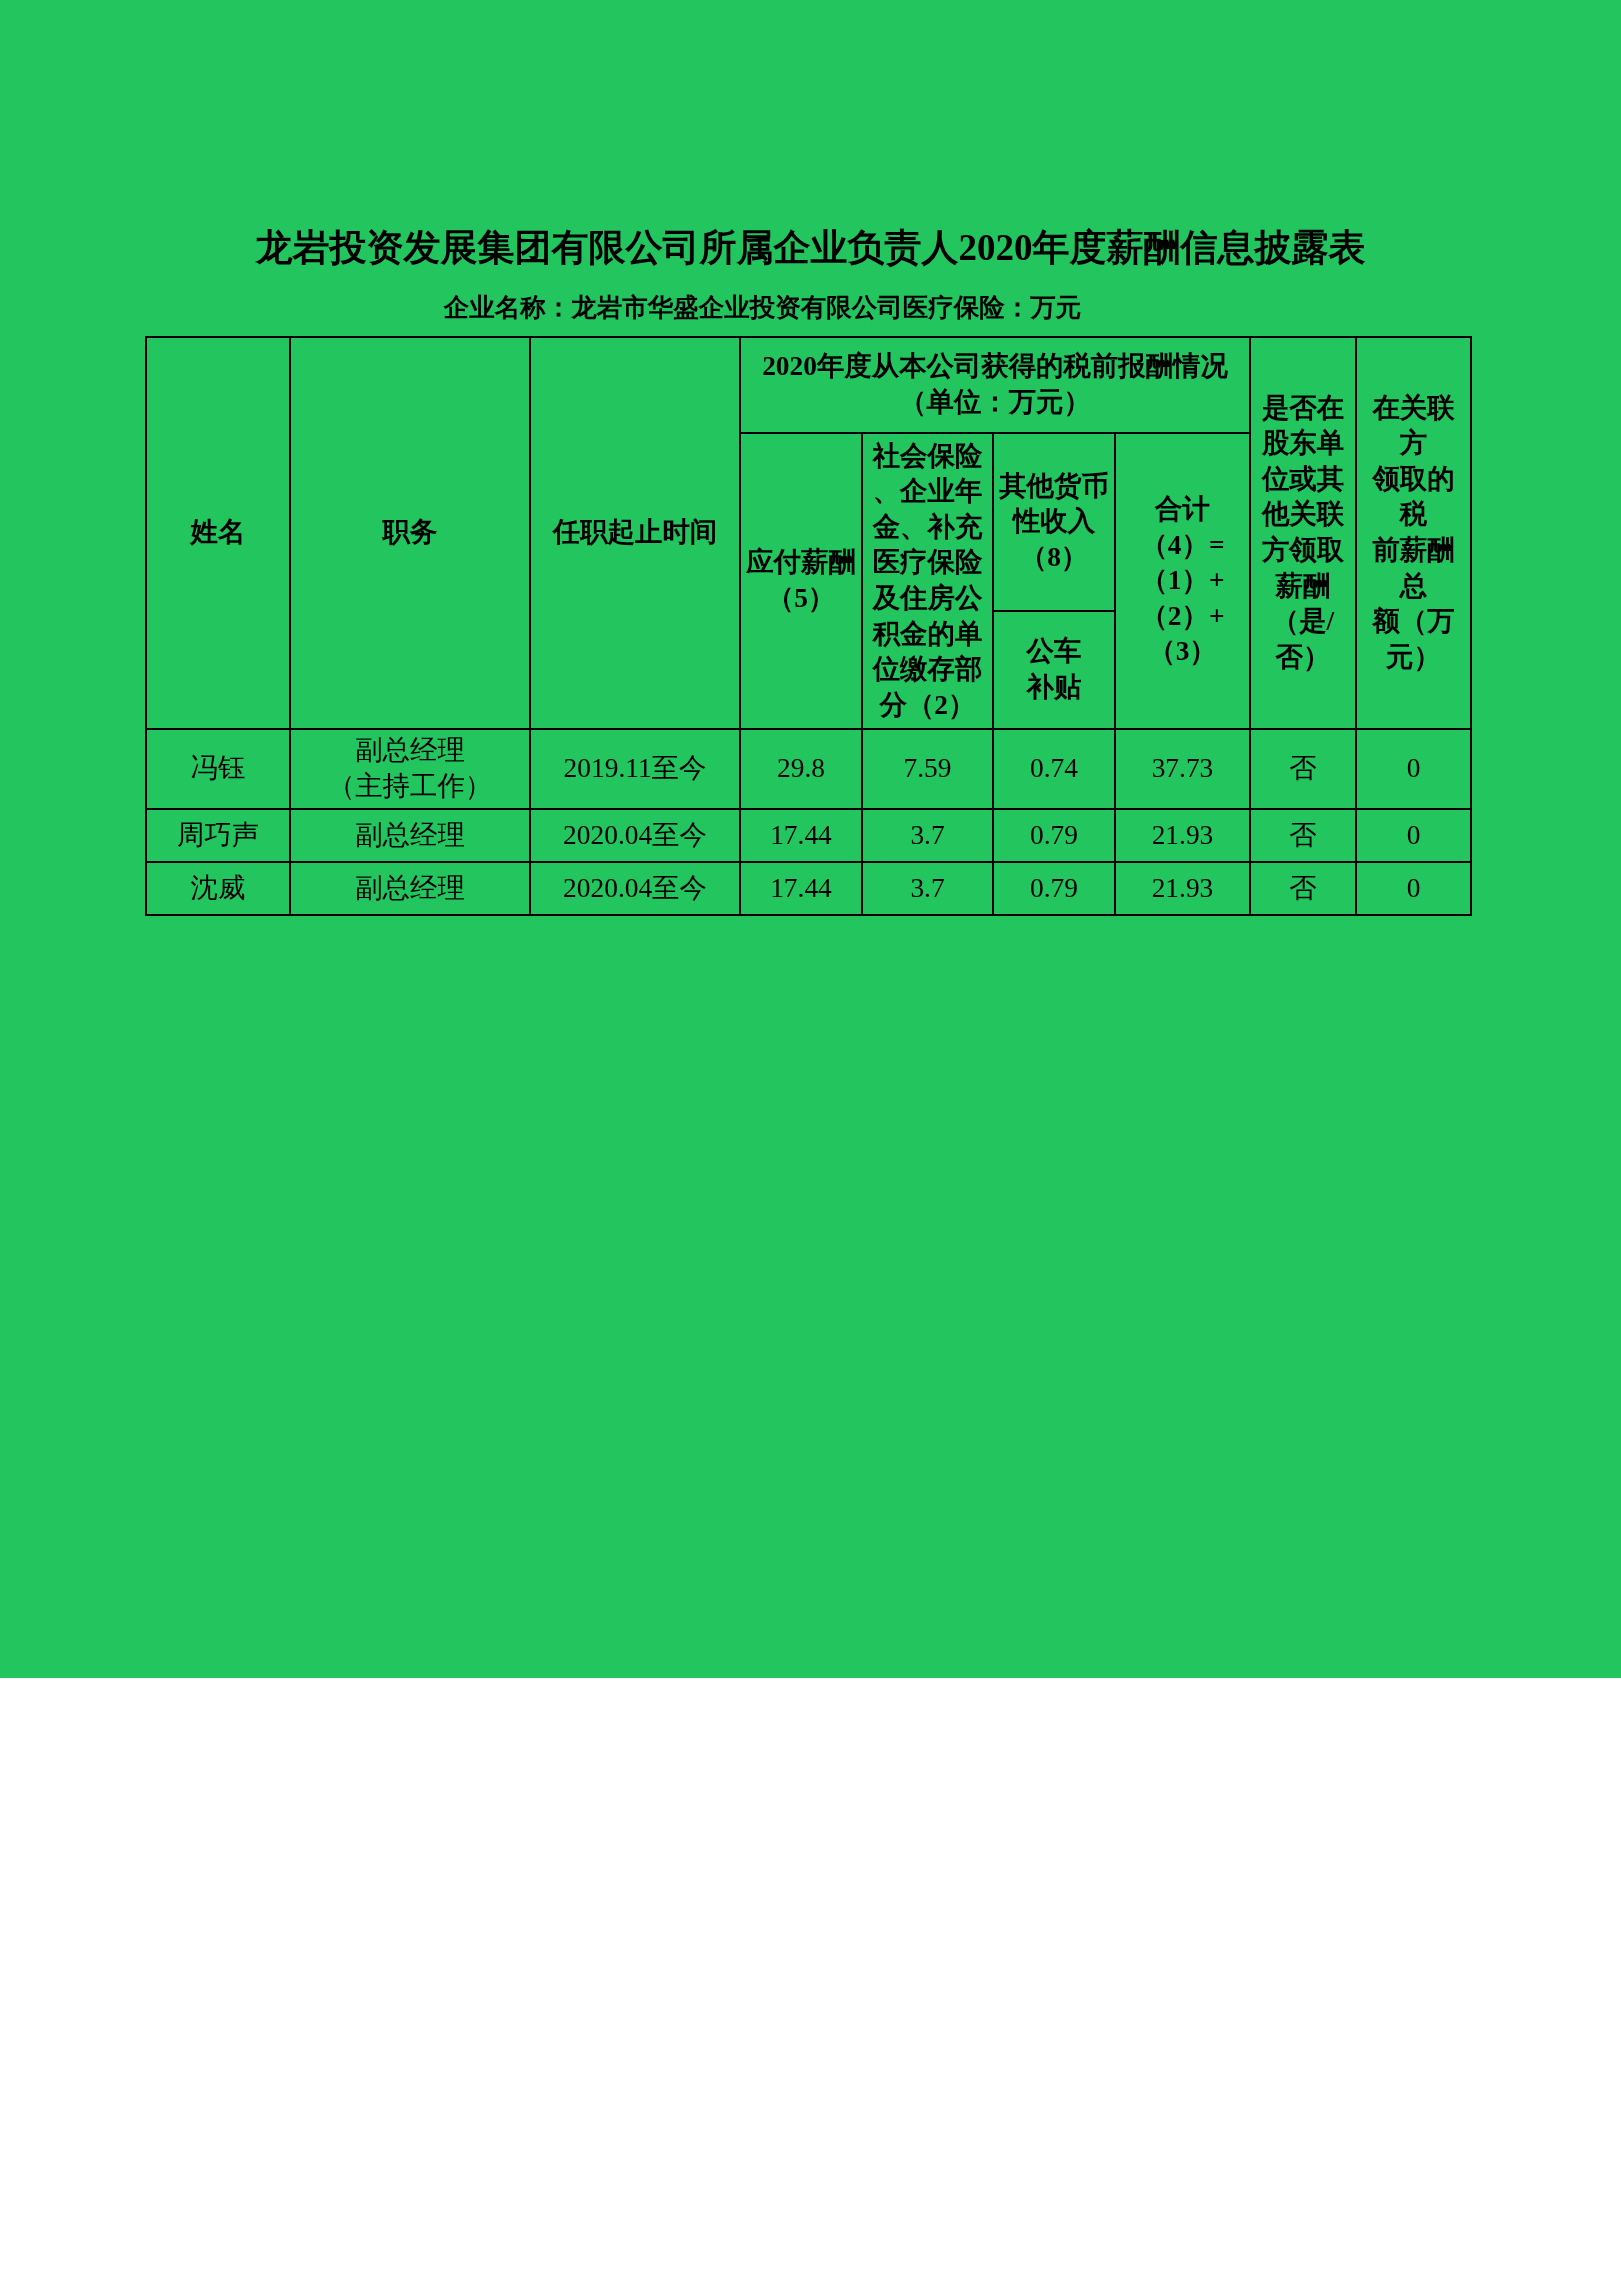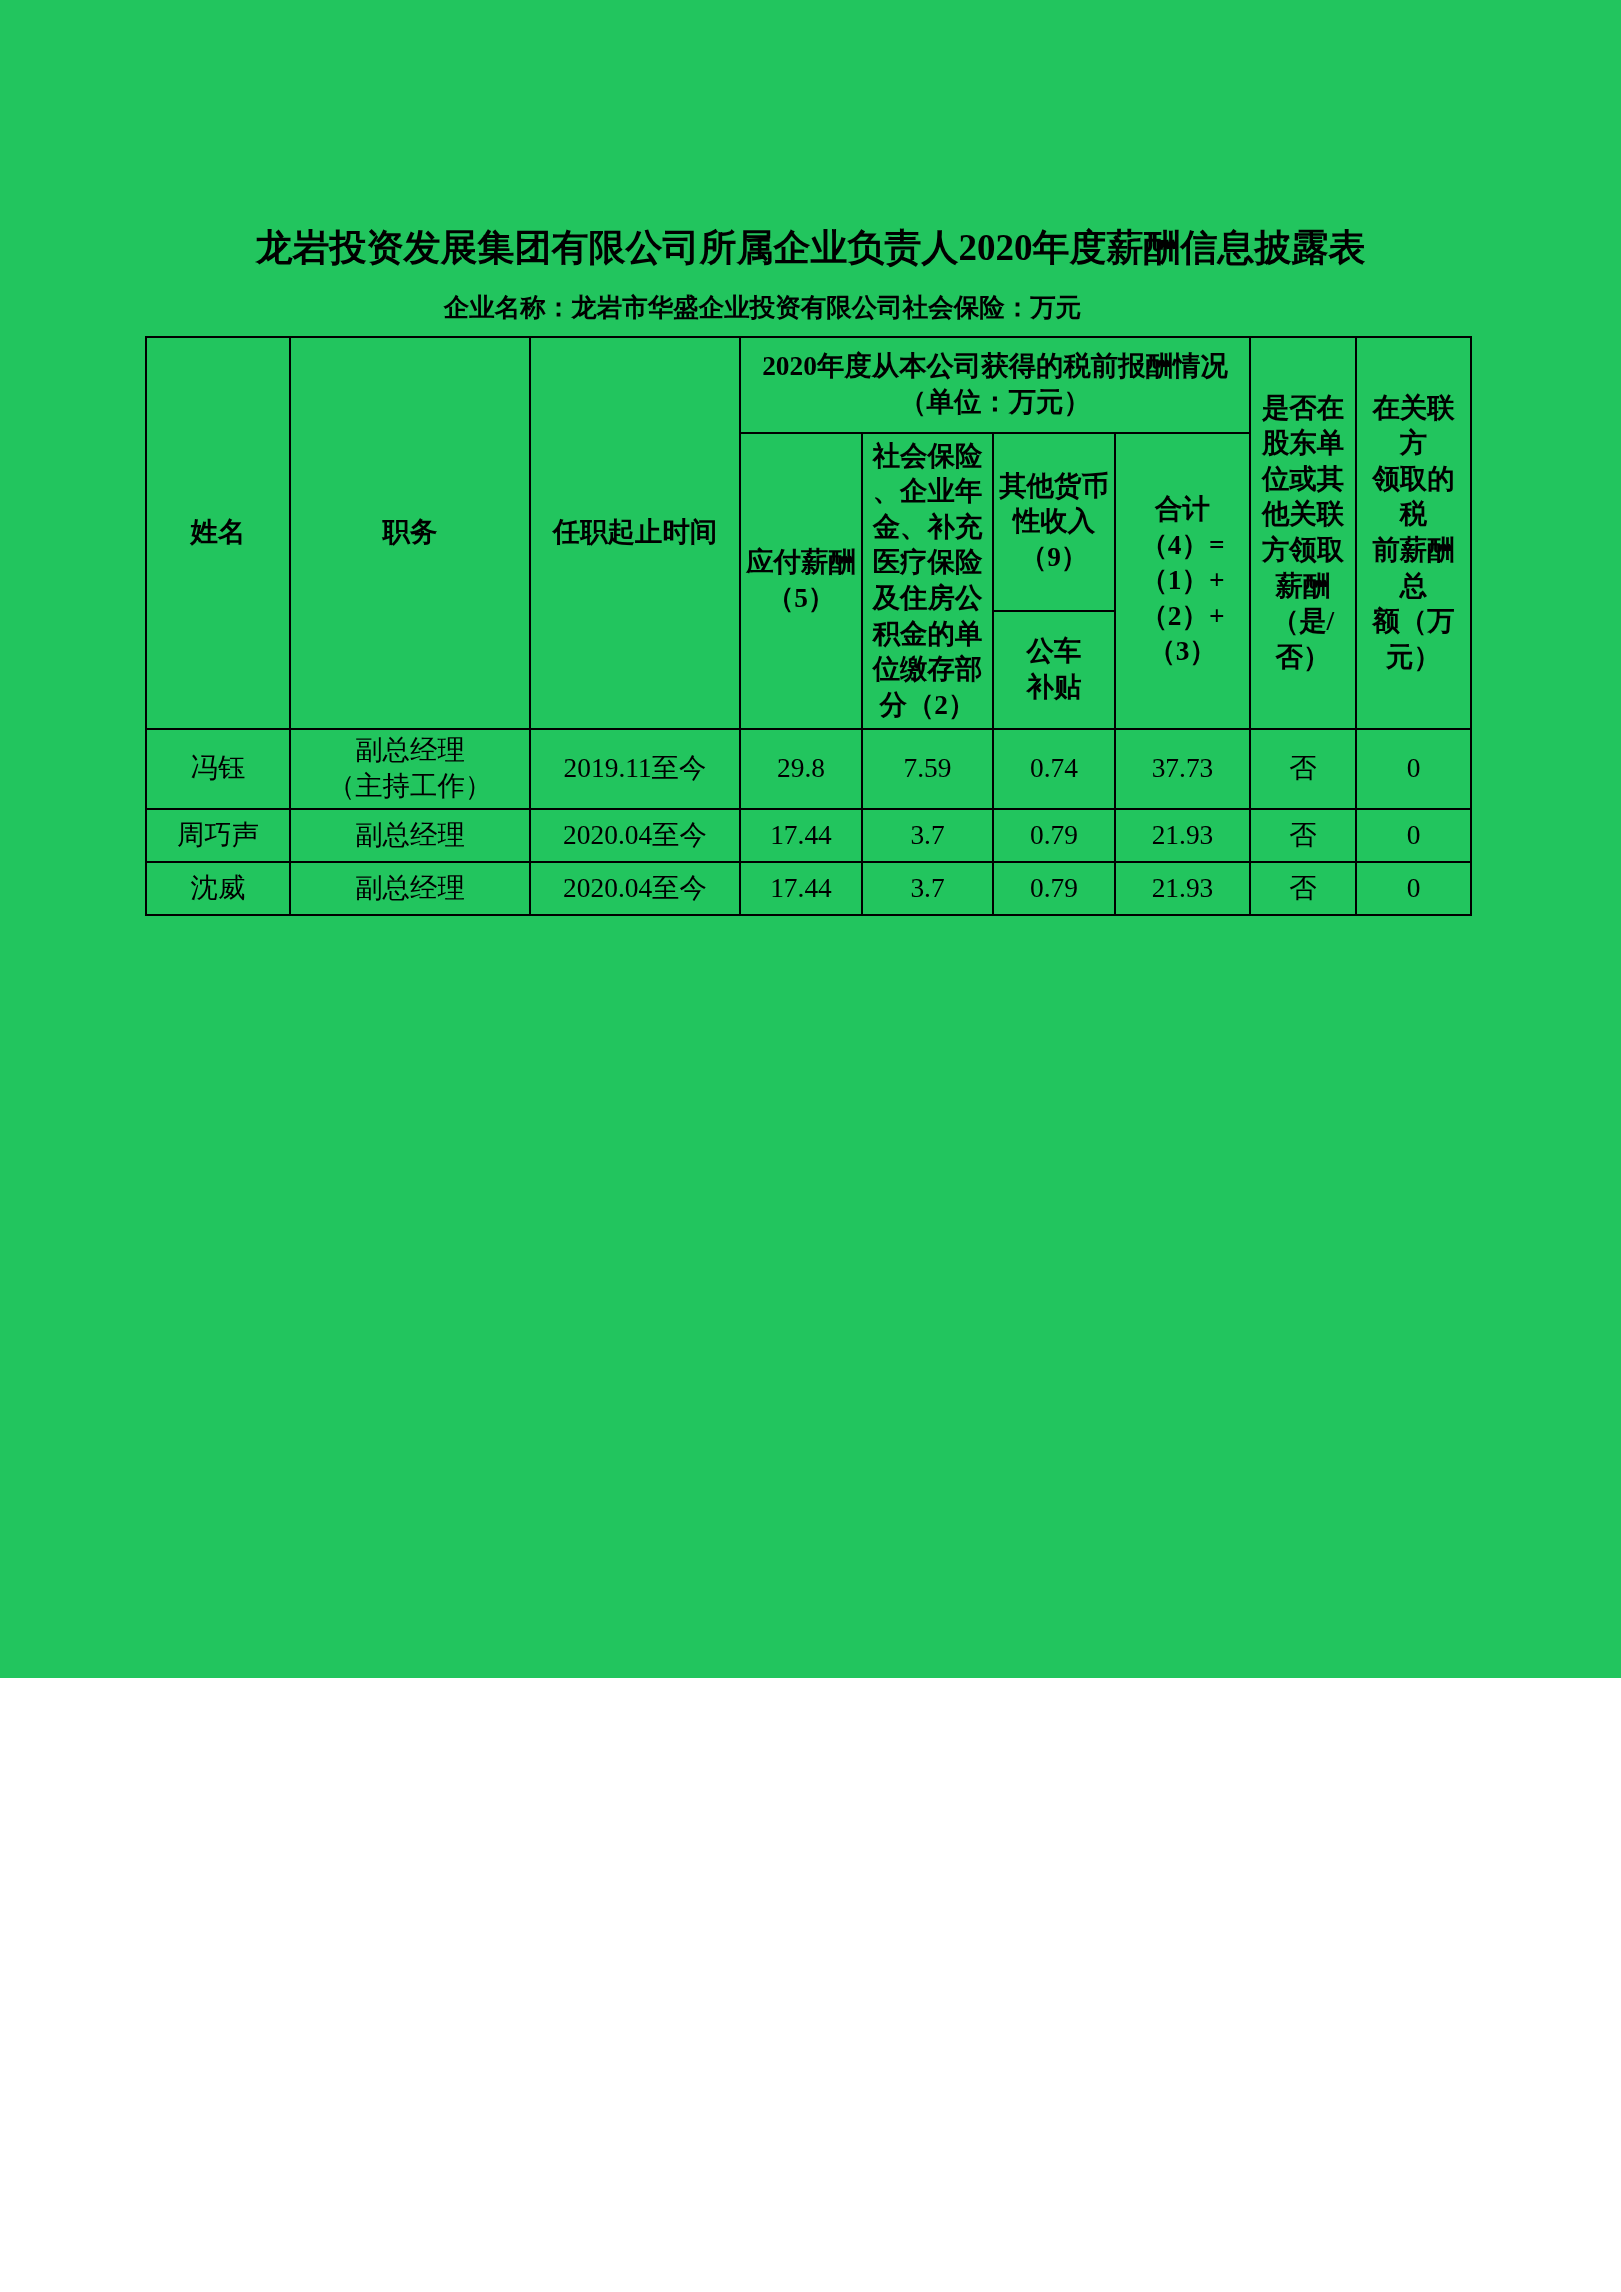--- a/index.html
+++ b/index.html
@@ -78,21 +78,21 @@
 </style>
 </head>
 <body>
 
 <div class="page">
 
   <div class="doc-title">龙岩投资发展集团有限公司所属企业负责人2020年度薪酬信息披露表</div>
 
   <div class="meta-row">
     <span>企业名称：龙岩市华盛企业投资有限公司</span>
-    <span>社会保险：万元</span>
+    <span>医疗保险：万元</span>
   </div>
 
   <table class="salary-table">
     <colgroup>
       <col style="width:144px">
       <col style="width:240px">
       <col style="width:210px">
       <col style="width:122px">
       <col style="width:131px">
       <col style="width:122px">
@@ -129,21 +129,21 @@
       <td class="hdr" rowspan="2">社会保险
 、企业年
 金、补充
 医疗保险
 及住房公
 积金的单
 位缴存部
 分（2）</td>
       <td class="hdr">其他货币
 性收入
-（9）</td>
+（8）</td>
       <td class="hdr" rowspan="2">合计
 （4）=
 （1）+
 （2）+
 （3）</td>
     </tr>
 
     <tr style="height:118px">
       <td class="hdr">公车
 补贴</td>

